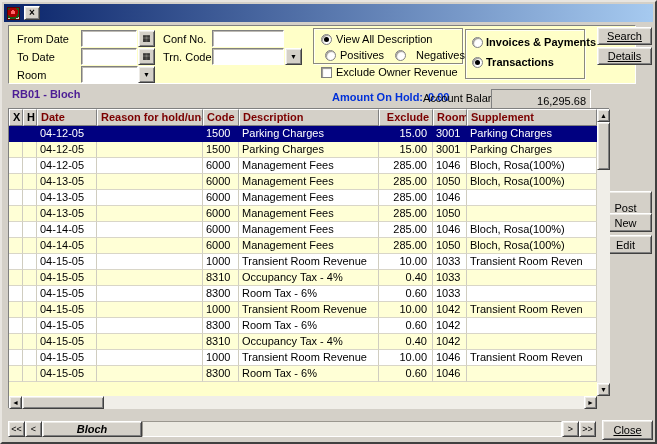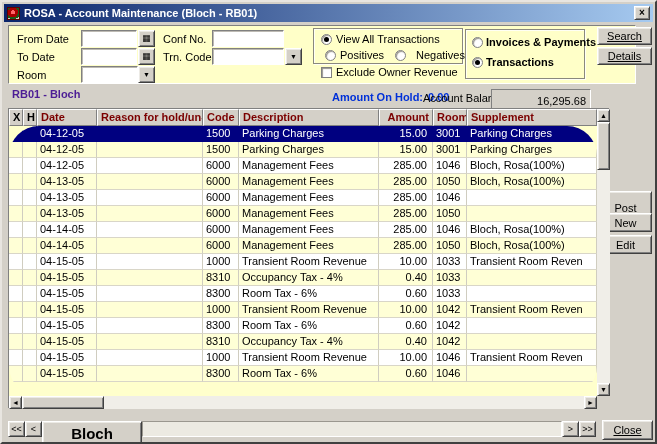--- a/index.html
+++ b/index.html
@@ -53,21 +53,21 @@
 
   
   .grid { position:absolute; left:6px; top:106px; width:601px; height:300px;
           background:#ffffcc; border-left:1px solid #808080; border-top:1px solid #808080; }
   .grid-header { position:absolute; left:0; top:0; width:588px; height:17px; display:flex; }
   .hcell { height:17px; background:#d4d0c8; border:1px solid; border-color:#ffffff #808080 #808080 #ffffff;
            font-size:11px; font-weight:bold; color:#7b0000; padding:1px 3px;
            white-space:nowrap; overflow:hidden; }
   .hcell.dark { color:#000; }
   .grid-body { position:absolute; left:0; top:17px; width:588px; height:270px;
-               background:#ffffcc; overflow:hidden;border-radius:30px; }
+               background:#ffffcc; overflow:hidden; }
   .grid-row { display:flex; height:16px; }
   .grid-row.even { background:#ffffff; }
   .grid-row.alt { background:#ffffd6; }
   .grid-row.selected { background:#000080; }
   .grid-row.selected .cell { color:#ffffff; border-color:#000080; }
   .cell { height:16px; font-size:11px; color:#000; padding:1px 3px;
           border-right:1px solid #d0cdc0; border-bottom:1px solid #d9d6c8;
           white-space:nowrap; overflow:hidden; }
   .col-x{width:14px}.col-h{width:14px}.col-date{width:60px}.col-reason{width:106px}
   .col-code{width:36px}.col-desc{width:140px}.col-amount{width:54px;text-align:right}
@@ -86,32 +86,31 @@
   .btn-search { left:595px; top:25px;  width:55px; height:18px; }
   .btn-details{ left:595px; top:45px;  width:55px; height:18px; }
   .btn-post   { left:597px; top:189px; width:53px; height:33px; }
   .btn-new    { left:597px; top:211px; width:53px; height:19px; }
   .btn-edit   { left:597px; top:233px; width:53px; height:19px; }
   .btn-close  { left:600px; top:418px; width:51px; height:20px; }
 
   
   .tabbar { position:absolute; left:6px; top:419px; width:588px; height:16px; display:flex; }
   .tab-nav { position:static; width:17px; height:16px; font-size:9px; flex:0 0 auto; }
-  .acct-tab { position:static; width:100px; height:24px; font-size:15px; font-weight:bold; flex:0 0 auto; }
+  .acct-tab { position:static; width:100px; height:16px; font-size:11px; font-weight:bold; flex:0 0 auto;font-style:italic; }
   .tab-track { flex:1 1 auto; height:16px; background:#eceae2;
                border:1px solid; border-color:#9a978f #ffffff #ffffff #9a978f; }
 </style>
 </head>
 <body>
 
 <div class="window">
 
   <div class="titlebar">
     <span class="title-icon"></span>
-    <span class="title-text">ROSA - Account Maintenance (Bloch - RB01)</span>
     <span class="raised btn close-x">×</span>
   </div>
 
   <div class="filter-panel">
     <span class="flabel" style="left:8px;top:7px">From Date</span>
     <input class="tin" style="left: 72px; top: 4px; width: 56px;" value="">
     <span class="raised btn mini-btn" style="left:129px;top:4px">▦</span>
 
     <span class="flabel" style="left:8px;top:25px">To Date</span>
     <input class="tin" style="left: 72px; top: 22px; width: 56px;" value="">
@@ -123,21 +122,21 @@
 
     <span class="flabel" style="left:154px;top:7px">Conf No.</span>
     <input class="tin" style="left: 203px; top: 4px; width: 72px;" value="">
 
     <span class="flabel" style="left:154px;top:25px">Trn. Code</span>
     <input class="tin" style="left: 203px; top: 22px; width: 72px;" value="">
     <span class="raised btn mini-btn" style="left:276px;top:22px;font-size:7px">▼</span>
 
     <div class="groupbox" style="left:304px;top:2px;width:150px;height:36px"></div>
     <span class="radio checked" style="left:312px;top:8px"></span>
-    <span class="flabel" style="left:327px;top:7px">View All Transactions</span>
+    <span class="flabel" style="left:327px;top:7px">View All Description</span>
     <span class="radio" style="left:316px;top:24px"></span>
     <span class="flabel" style="left:331px;top:23px">Positives</span>
     <span class="radio" style="left:386px;top:24px"></span>
     <span class="flabel" style="left:407px;top:23px">Negatives</span>
 
     <span class="checkbox" style="left:312px;top:41px"></span>
     <span class="flabel" style="left:327px;top:40px">Exclude Owner Revenue</span>
 
     <div class="groupbox" style="left:456px;top:3px;width:120px;height:50px"></div>
     <span class="radio" style="left:463px;top:11px"></span>
@@ -162,21 +161,21 @@
   <span class="bal-field">16,295.68</span>
 
   <div class="grid">
     <div class="grid-header">
       <span class="hcell col-x dark">X</span>
       <span class="hcell col-h dark">H</span>
       <span class="hcell col-date">Date</span>
       <span class="hcell col-reason">Reason for hold/un-hold</span>
       <span class="hcell col-code">Code</span>
       <span class="hcell col-desc">Description</span>
-      <span class="hcell col-amount">Amount</span>
+      <span class="hcell col-amount">Exclude</span>
       <span class="hcell col-room">Room</span>
       <span class="hcell col-supp">Supplement</span>
     </div>
 
     <div class="grid-body">
         <div class="grid-row even selected">
     <div class="cell col-x"></div>
     <div class="cell col-h"></div>
     <div class="cell col-date">04-12-05</div>
     <div class="cell col-reason"></div>

